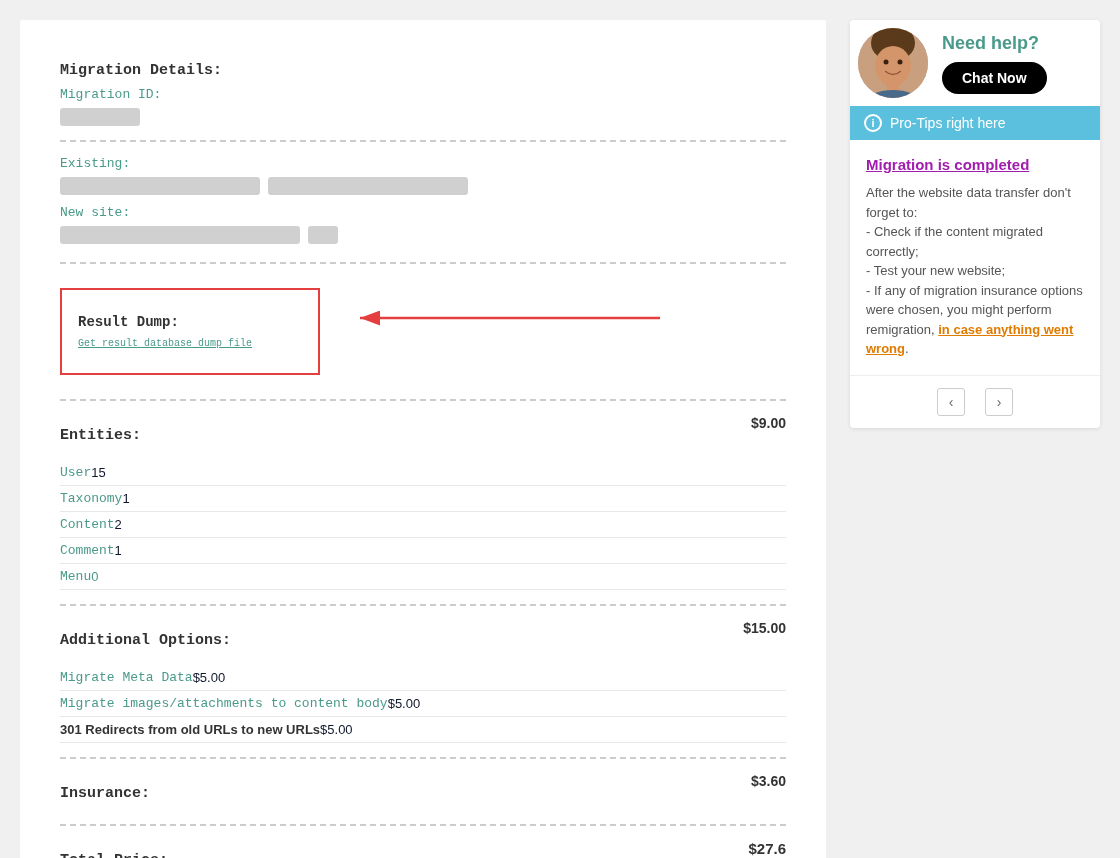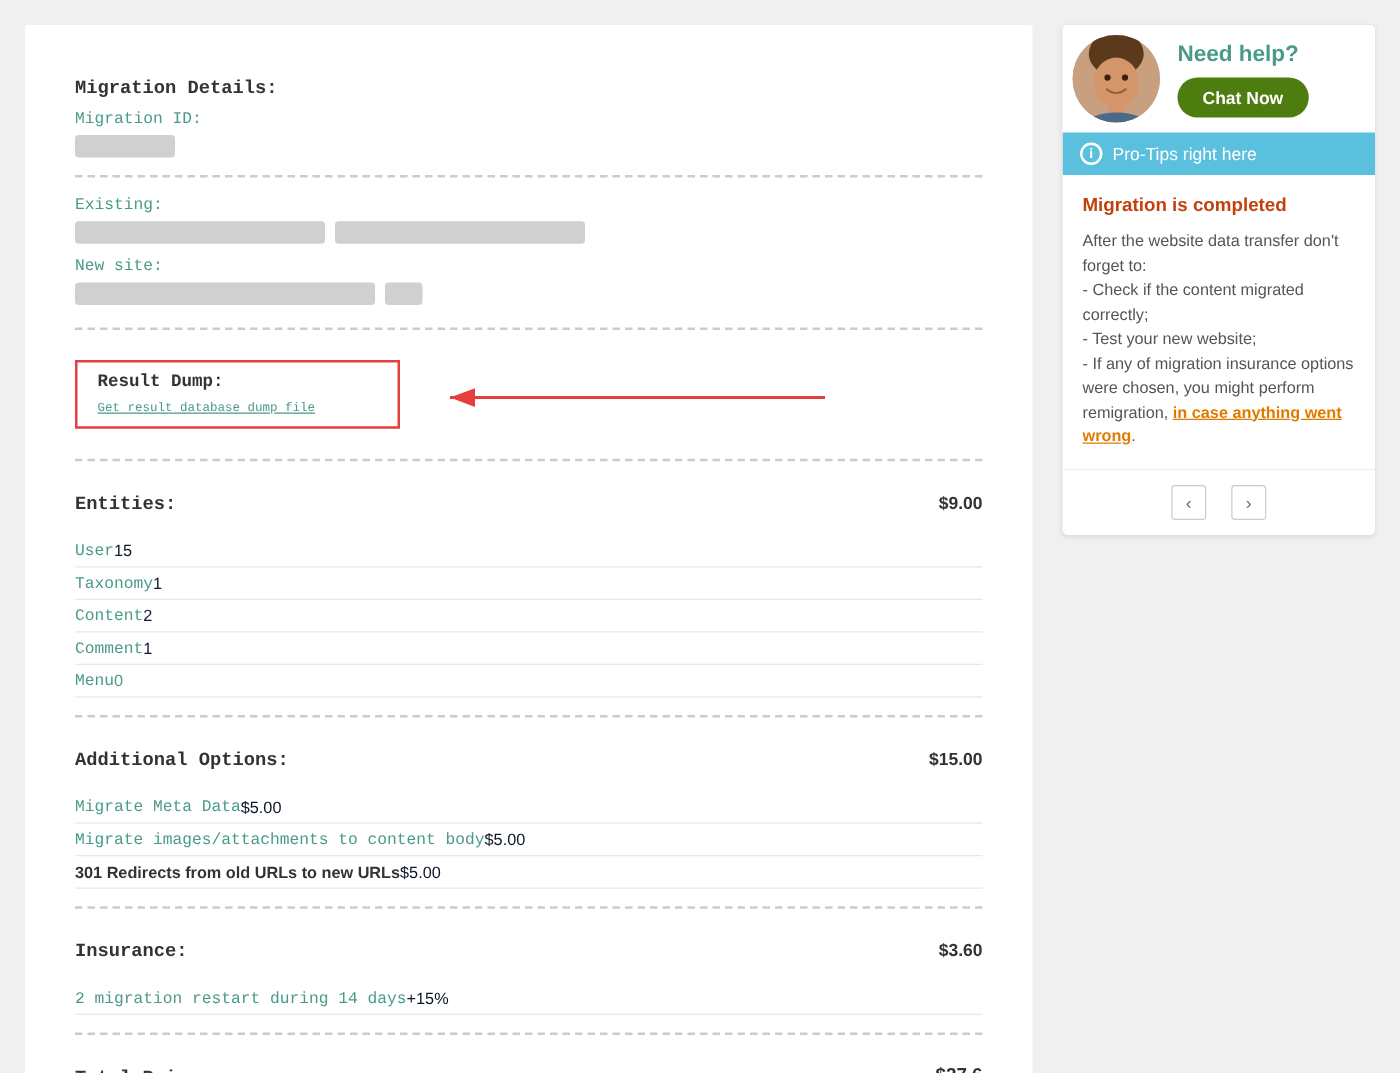--- a/index.html
+++ b/index.html
@@ -67,21 +67,21 @@
 
     .blurred-row {
       display: flex;
       gap: 8px;
       margin-bottom: 6px;
     }
 
     
     .result-dump-box {
       border: 2px solid #e53e3e;
-      padding: 8px 16px;
+      padding: 24px 16px;
       margin: 10px 0;
       display: inline-block;
       min-width: 260px;
       position: relative;
     }
 
     .result-dump-title {
       font-family: 'Courier New', monospace;
       font-weight: bold;
       color: #333;
@@ -168,21 +168,21 @@
       gap: 8px;
     }
 
     .need-help-text {
       color: #4a9a8a;
       font-size: 18px;
       font-weight: bold;
     }
 
     .chat-now-btn {
-      background: #4d7c0f;
+      background: #000000;
       color: #fff;
       border: none;
       border-radius: 20px;
       padding: 8px 20px;
       font-size: 14px;
       font-weight: bold;
       cursor: pointer;
       width: fit-content;
     }
 
@@ -209,22 +209,23 @@
       flex-shrink: 0;
     }
 
     .tips-content {
       padding: 16px;
     }
 
     .tips-title {
       font-weight: bold;
       font-size: 15px;
-      color: #c2410c;
+      color: #a21caf;
       margin-bottom: 10px;
+      text-decoration: underline;
     }
 
     .tips-body {
       font-size: 13px;
       color: #555;
       line-height: 1.5;
     }
 
     .tips-body .highlight-link {
       color: #e07b00;
@@ -250,21 +251,21 @@
       font-size: 14px;
       display: flex;
       align-items: center;
       justify-content: center;
       color: #666;
     }
 
     .section-row {
       display: flex;
       justify-content: space-between;
-      align-items: center;
+      align-items: flex-start;
       margin-bottom: 8px;
     }
   </style>
 </head>
 <body>
 
 <div class="page-wrapper">
 
   <div class="main-panel">
 
@@ -359,24 +360,20 @@
       </div>
     </div>
 
     <hr class="divider">
 
     <div>
       <div class="section-row">
         <span class="section-header">Insurance:</span>
         <span class="section-total">$3.60</span>
       </div>
-      <div class="row-item">
-        <span style="color:#4a9a8a; font-family:'Courier New',monospace; font-size:13px;">2 migration restart during 14 days</span>
-        <span class="value">+15%</span>
-      </div>
     </div>
 
     <hr class="divider">
 
     <div class="section-row">
       <span class="section-header">Total Price:</span>
       <span class="section-total" style="font-size:15px;">$27.6</span>
     </div>
 
   </div>

